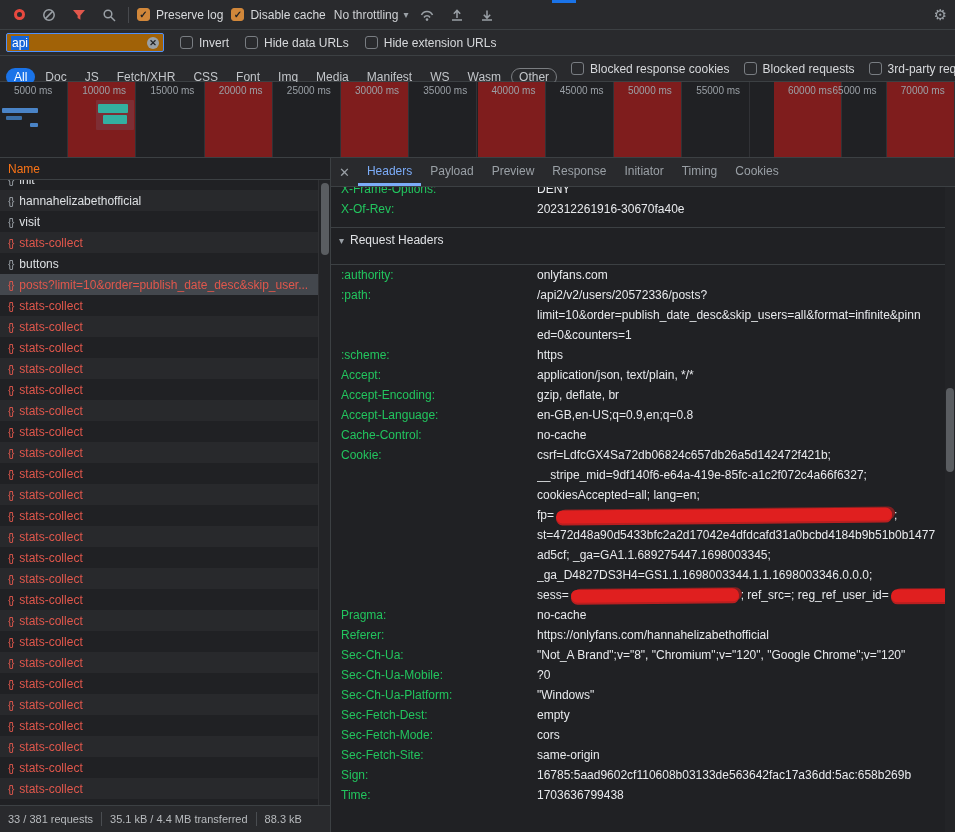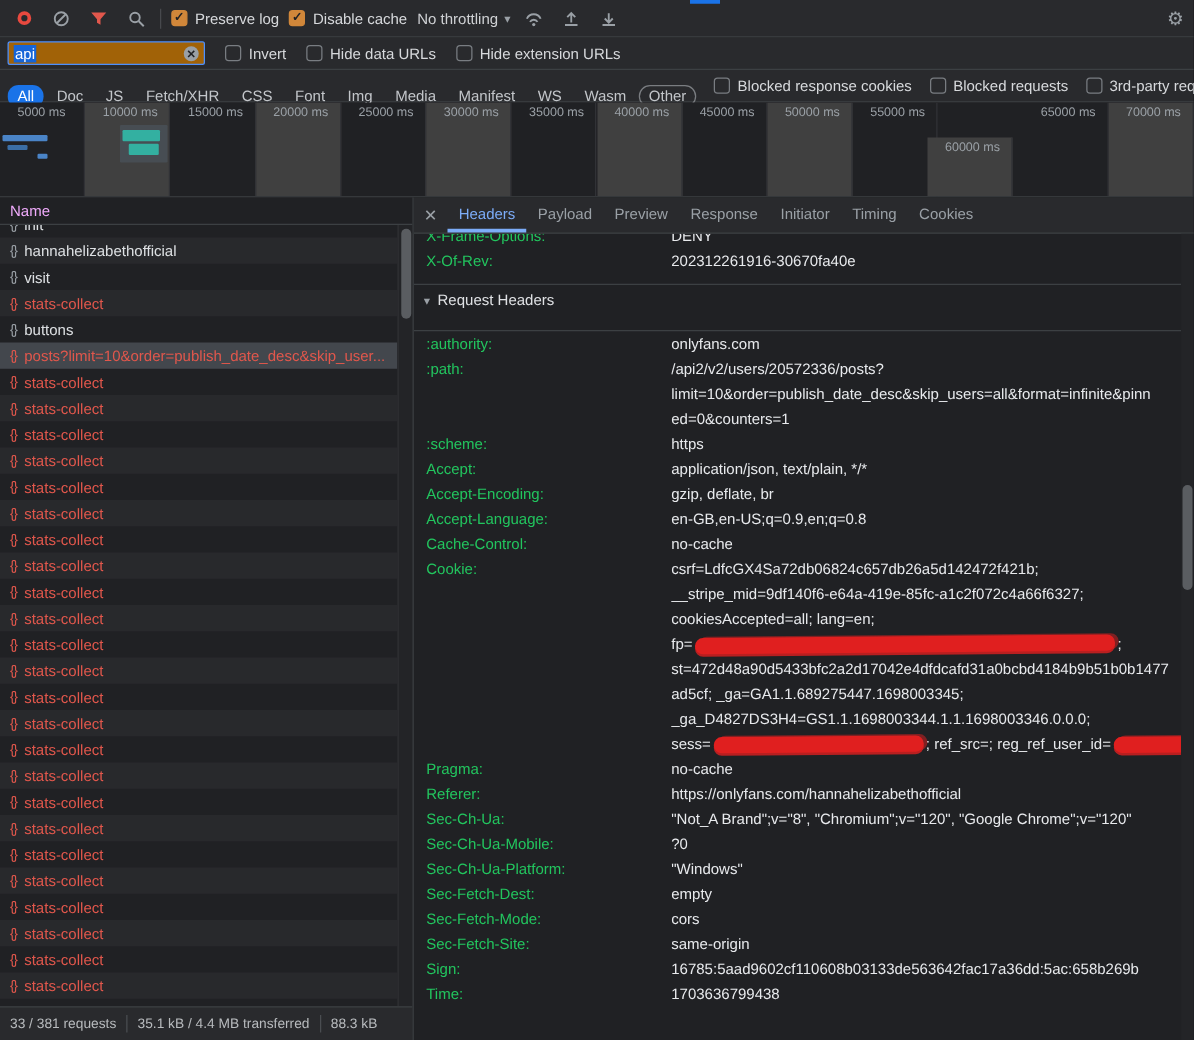--- a/index.html
+++ b/index.html
@@ -34,27 +34,27 @@
   
   .chipbar{position:absolute;left:0;top:56px;width:955px;height:26px;background:var(--bar);border-bottom:1px solid var(--border);display:flex;align-items:center;padding:0 6px;gap:14px;}
   .chips{display:flex;align-items:center;gap:2px;margin-top:16px;}
   .chip{padding:1px 7px;border-radius:9px;color:#c3c6ca;cursor:pointer;white-space:nowrap;border:1px solid transparent;}
   .chip.active{background:var(--blue);color:#fff;}
   .chip.focused{border-color:#7a7d81;}
 
   
   .timeline{position:absolute;left:0;top:82px;width:955px;height:76px;background:var(--bg);border-bottom:1px solid var(--border);overflow:hidden;padding-left:47px;}
   .tl-col{position:absolute;top:0;bottom:0;border-right:1px solid #313236;}
-  .tl-col.alt{background:#404040;}
+  .tl-col.alt{background:#7f1d1d;}
   .tl-label{position:absolute;top:3px;left:14px;font-size:10px;color:var(--muted);white-space:nowrap;}
   .tl-bar{position:absolute;border-radius:1px;}
 
   
   .left{position:absolute;left:0;top:158px;width:330px;bottom:0;background:var(--bg);}
-  .name-header{height:22px;line-height:22px;padding-left:8px;color:#f0abfc;border-bottom:1px solid var(--border);}
+  .name-header{height:22px;line-height:22px;padding-left:8px;color:#f97316;border-bottom:1px solid var(--border);}
   .rows{position:absolute;top:22px;left:0;width:318px;bottom:27px;overflow:hidden;}
   .rows > :first-child{margin-top:-11px;}
   .req-row{height:21px;display:flex;align-items:center;padding-left:8px;color:#dde0e3;white-space:nowrap;cursor:default;}
   .req-row.odd{background:#28292c;}
   .req-row.selected{background:#43474d;}
   .req-row.error .req-label,.req-row.error .req-icon{color:var(--red);}
   .req-icon{font-size:11px;color:#9aa0a6;margin-right:6px;letter-spacing:-1px;flex:none;}
   .req-label{overflow:hidden;text-overflow:clip;}
   .left-scrollbar{position:absolute;right:0;top:22px;width:12px;bottom:27px;background:#232427;border-left:1px solid #303134;}
   .left-scrollbar .thumb{position:absolute;left:2px;top:3px;width:8px;height:72px;background:#5a5d61;border-radius:4px;}
@@ -220,21 +220,21 @@
       </div>
       <div class="tl-col" style="left: 545.714px; width: 68.2143px;">
         <span class="tl-label">45000 ms</span>
       </div>
       <div class="tl-col alt" style="left: 613.929px; width: 68.2143px;">
         <span class="tl-label">50000 ms</span>
       </div>
       <div class="tl-col" style="left: 682.143px; width: 68.2143px;">
         <span class="tl-label">55000 ms</span>
       </div>
-      <div class="tl-col alt" style="left: 742px; width: 68.2143px; margin-top: 28px;">
+      <div class="tl-col alt" style="left: 774px; width: 68.2143px;">
         <span class="tl-label">60000 ms</span>
       </div>
       <div class="tl-col" style="left: 818.571px; width: 68.2143px;">
         <span class="tl-label">65000 ms</span>
       </div>
       <div class="tl-col alt" style="left: 886.786px; width: 68.2143px;">
         <span class="tl-label">70000 ms</span>
       </div>
       <div class="tl-bar" style="left: 96px; top: 18px; width: 38px; height: 30px; background: rgba(120, 170, 220, 0.12);"></div>
       <div class="tl-bar" style="left: 2px; top: 26px; width: 36px; height: 5px; background: rgb(74, 132, 199);"></div>

